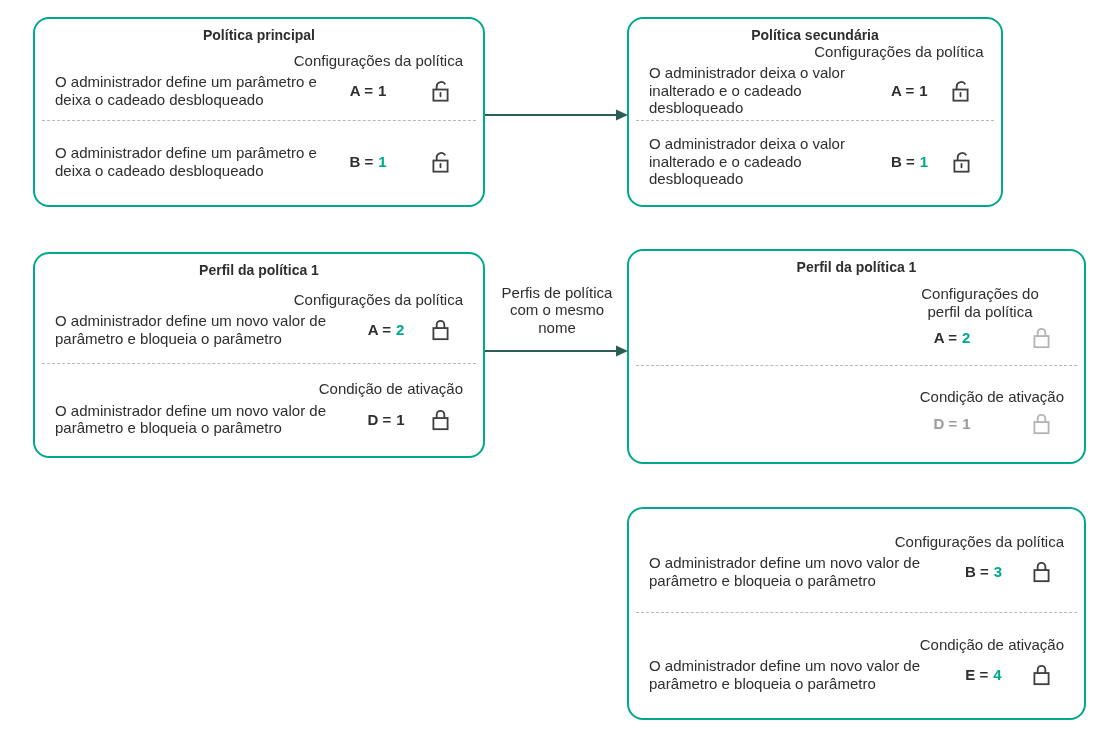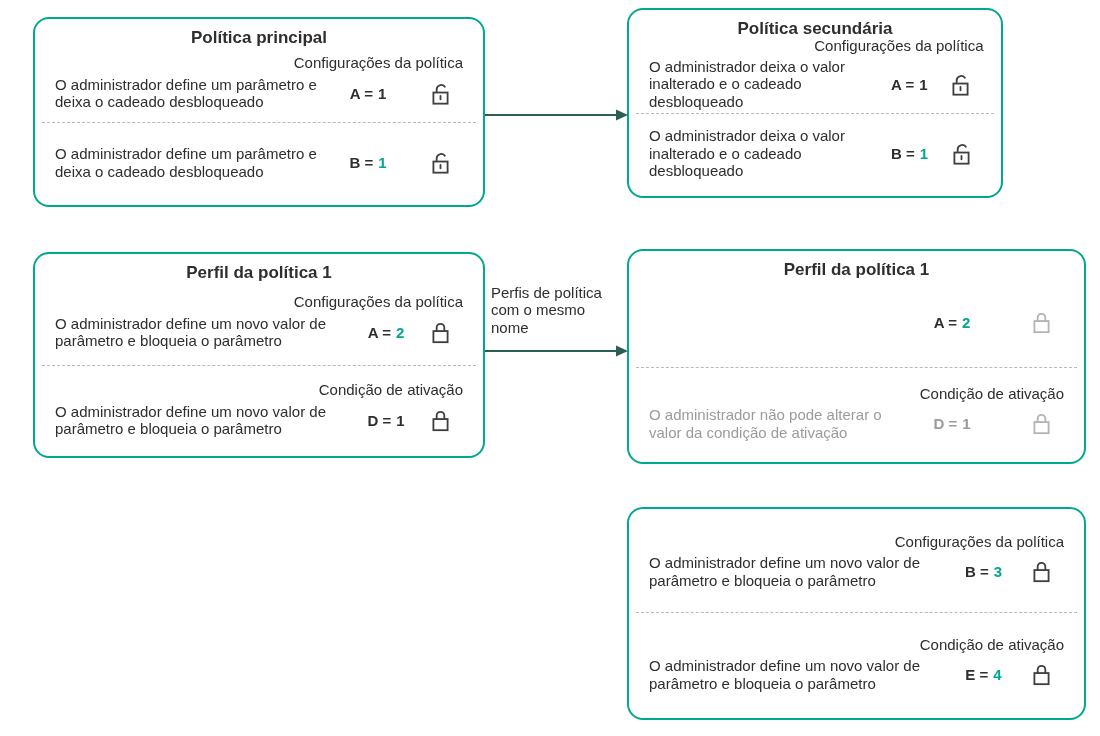--- a/index.html
+++ b/index.html
@@ -8,21 +8,21 @@
     font-family:"Liberation Sans", sans-serif; color:var(--text,#2e2e2e);
     overflow:hidden;
   }
   .box {
     position:absolute; box-sizing:border-box;
     border:2px solid var(--teal,#00A88E); border-radius:16px;
     background:#fff; padding:8px 20px 10px 20px;
     display:flex; flex-direction:column;
   }
   .box-title {
-    text-align:center; font-weight:700; font-size:17px; line-height:1.25;
+    text-align:center; font-weight:700; font-size:14px; line-height:1.25;
     margin-bottom:2px; color:var(--text,#2e2e2e); flex:0 0 auto;
   }
   .section {
     flex:1 1 0; display:grid;
     grid-template-columns: var(--desc,264px) 1fr 46px;
     column-gap:10px; row-gap:4px;
     align-content:center; align-items:center;
     min-height:0;
   }
   .sec-header { grid-column:2/4; grid-row:1; font-size:15px; line-height:1.15; color:var(--text,#2e2e2e); }
@@ -45,21 +45,21 @@
   .lock-dark { stroke:var(--lock,#3f3f3f); }
   .lock-gray { stroke:var(--lock_disabled,#b4b4b4); }
   .divider {
     flex:0 0 auto; border-top:1.6px dashed var(--divider,#b9b9b9);
     margin:7px -13px;
   }
   .arrow { position:absolute; }
   .arrow line { stroke:var(--arrow,#2B5F55); stroke-width:2.2; }
   .arrow polygon { fill:var(--arrow,#2B5F55); }
   .arrow-label {
-    position:absolute; width:132px; text-align:left;
+    position:absolute; width:132px; text-align:center;
     font-size:15px; line-height:1.15; color:var(--text,#2e2e2e);
   }
 </style>
 </head>
 <body>
 
 <div class="canvas">
 
   <div class="box" style="left:33px;top:17px;width:452px;height:190px;--desc:264px">
     <div class="box-title">Política principal</div>
@@ -88,21 +88,21 @@
       <div class="lock">
         <svg width="23" height="27" viewBox="0 0 24 28" fill="none" class="lock-dark" stroke-width="1.9">
           <path d="M8 13 V9.5 A4.8 4.8 0 0 1 17 7.6"></path>
             <rect x="4.6" y="13" width="14.8" height="11.6"></rect>
             <line x1="12" y1="16.6" x2="12" y2="20" stroke-linecap="round"></line>
         </svg>
       </div>
     </div>
   </div>
 
-  <div class="box" style="left:627px;top:8px;width:376px;height:190px;--desc:232px">
+  <div class="box" style="left:627px;top:17px;width:376px;height:190px;--desc:232px">
     <div class="box-title">Política secundária</div>
     <div class="section with-header">
       <div class="sec-header right">Configurações da política</div>
       <div class="desc">O administrador deixa o valor inalterado e o cadeado desbloqueado</div>
       <div class="value">
         <span class="param-dark">A =</span>
           <span class="val-dark">1</span>
       </div>
       <div class="lock">
         <svg width="23" height="27" viewBox="0 0 24 28" fill="none" class="lock-dark" stroke-width="1.9">
@@ -158,35 +158,35 @@
           <path d="M8 12.5 V9 A4 4 0 0 1 16 9 V12.5"></path>
             <rect x="4.6" y="12.5" width="14.8" height="11.6"></rect>
         </svg>
       </div>
     </div>
   </div>
 
   <div class="box" style="left:627px;top:249px;width:459px;height:215px;--desc:237px">
     <div class="box-title">Perfil da política 1</div>
     <div class="section with-header">
+      <div class="sec-header center">Configurações do perfil da política</div>
       <div class="value">
         <span class="param-dark">A =</span>
           <span class="val-teal">2</span>
       </div>
       <div class="lock">
         <svg width="23" height="27" viewBox="0 0 24 28" fill="none" class="lock-gray" stroke-width="1.9">
           <path d="M8 12.5 V9 A4 4 0 0 1 16 9 V12.5"></path>
             <rect x="4.6" y="12.5" width="14.8" height="11.6"></rect>
         </svg>
       </div>
     </div>
     <div class="divider"></div>
     <div class="section with-header">
       <div class="sec-header right">Condição de ativação</div>
-      <div class="desc muted">O administrador não pode alterar o valor da condição de ativação</div>
       <div class="value">
         <span class="param-gray">D =</span>
           <span class="val-gray">1</span>
       </div>
       <div class="lock">
         <svg width="23" height="27" viewBox="0 0 24 28" fill="none" class="lock-gray" stroke-width="1.9">
           <path d="M8 12.5 V9 A4 4 0 0 1 16 9 V12.5"></path>
             <rect x="4.6" y="12.5" width="14.8" height="11.6"></rect>
         </svg>
       </div>

